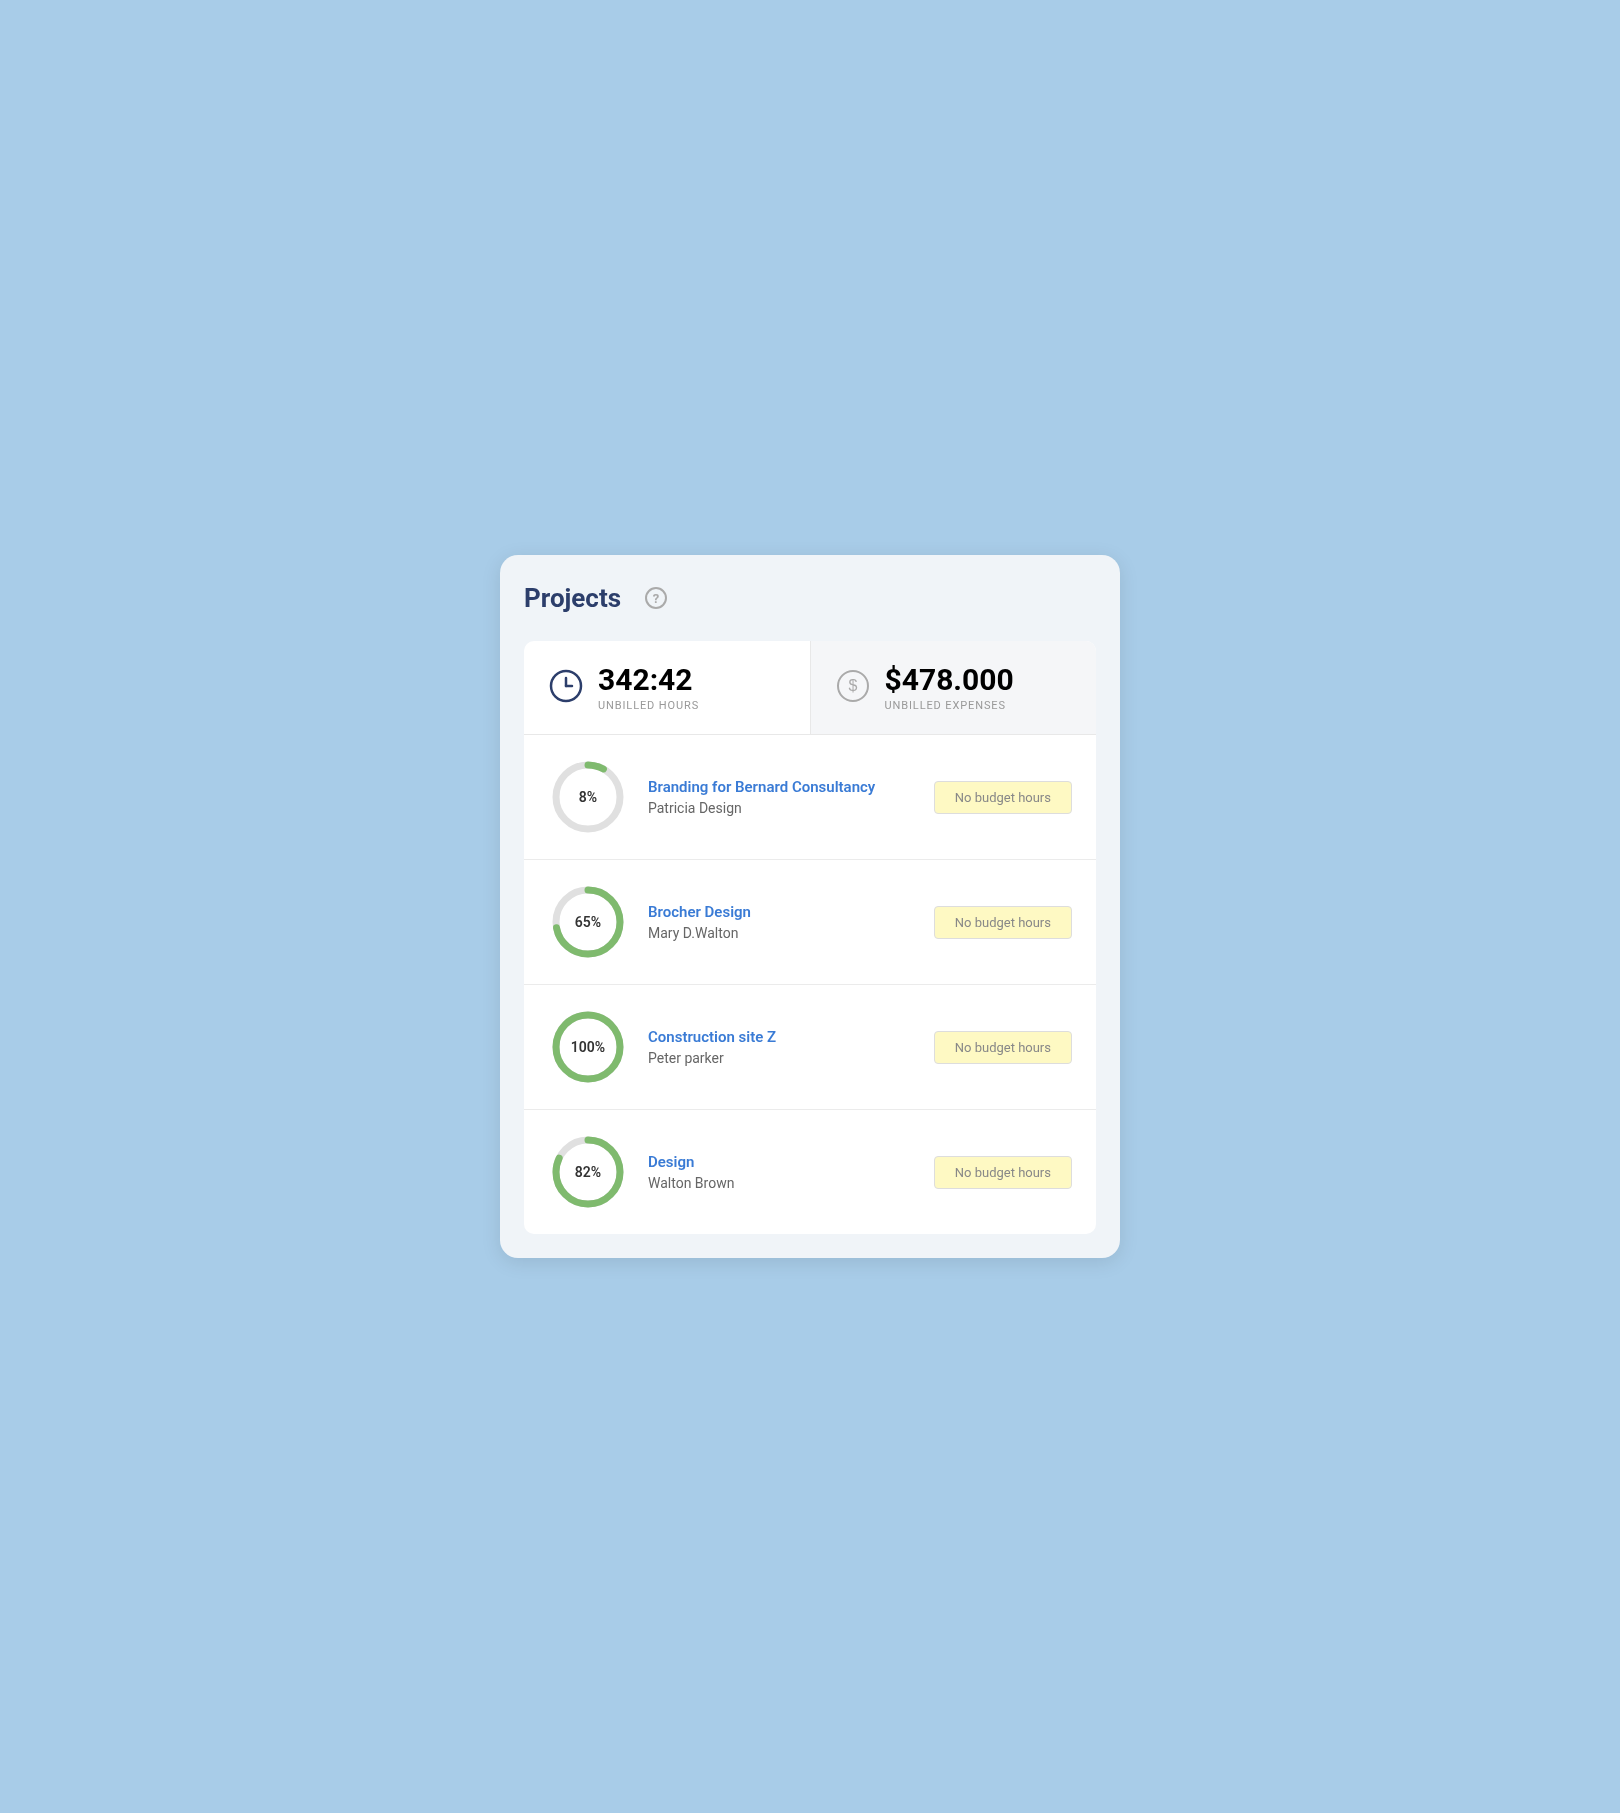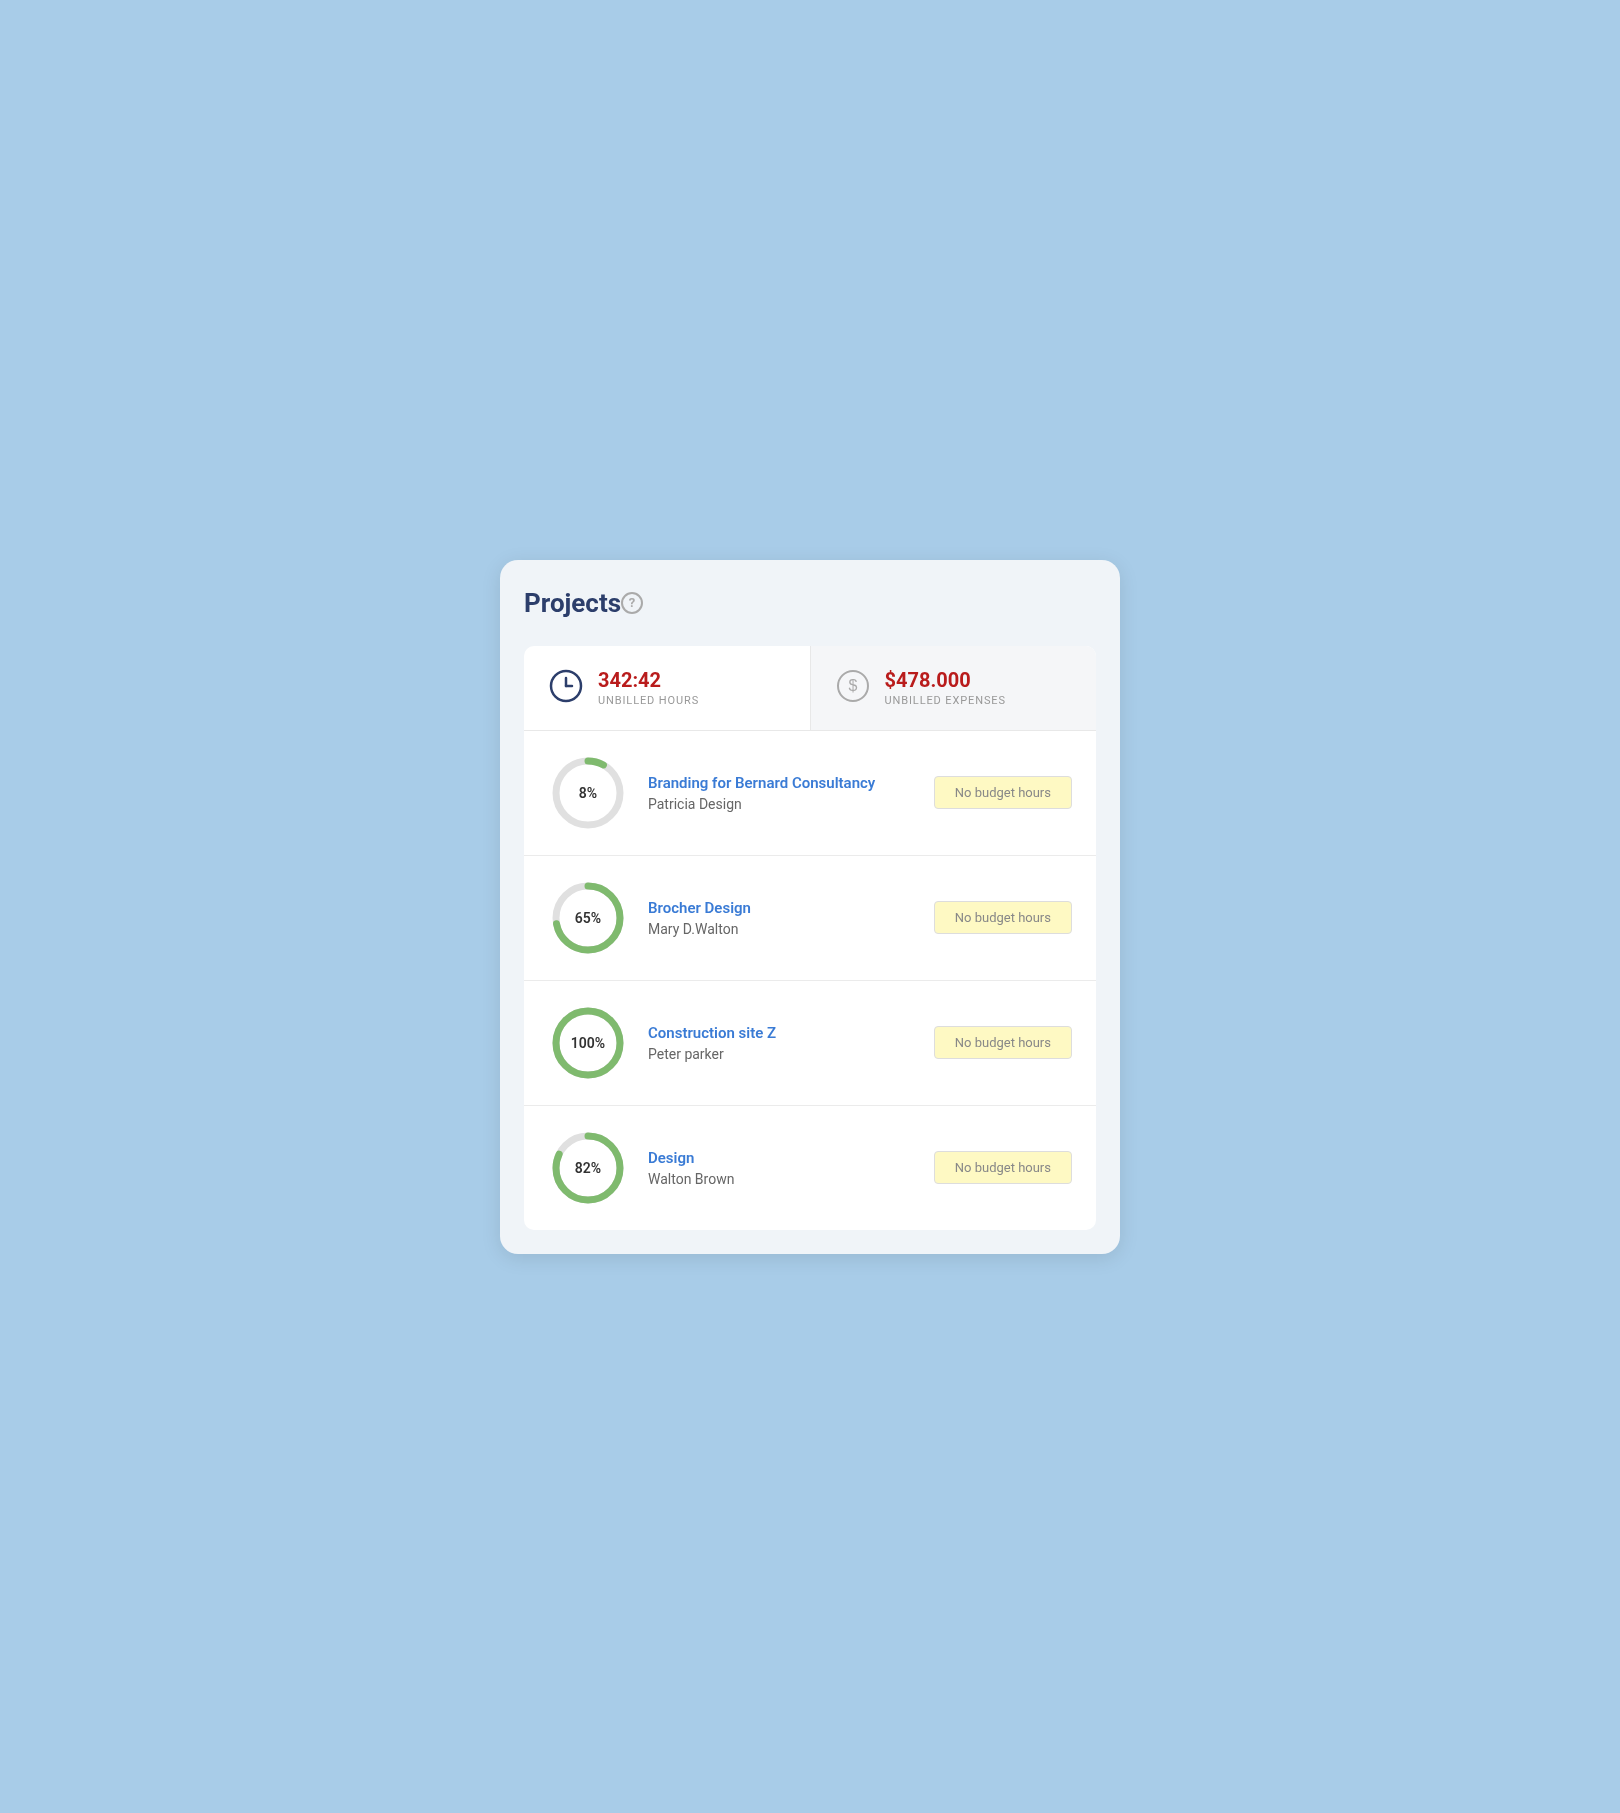--- a/index.html
+++ b/index.html
@@ -15,21 +15,21 @@
     .outer-card {
       background: #f0f4f8;
       border-radius: 18px;
       padding: 24px;
       width: 620px;
       box-shadow: 0 4px 20px rgba(0,0,0,0.1);
     }
     .page-title-row {
       display: flex;
       align-items: center;
-      gap: 0;
+      gap: 24px;
       margin-bottom: 16px;
       padding: 4px 0 12px 0;
     }
     .page-title {
       font-size: 26px;
       font-weight: 700;
       color: #2c3e6b;
     }
     .help-icon {
       width: 22px;
@@ -68,23 +68,23 @@
     }
     .stat-icon {
       flex-shrink: 0;
     }
     .stat-icon svg {
       width: 36px;
       height: 36px;
     }
     .stat-info {}
     .stat-value {
-      font-size: 20px;
+      font-size: 30px;
       font-weight: 700;
-      color: #b91c1c;
+      color: #000000;
       line-height: 1.1;
     }
     .stat-label {
       font-size: 11px;
       color: #999;
       letter-spacing: 0.08em;
       text-transform: uppercase;
       margin-top: 3px;
     }
     .project-list {}

